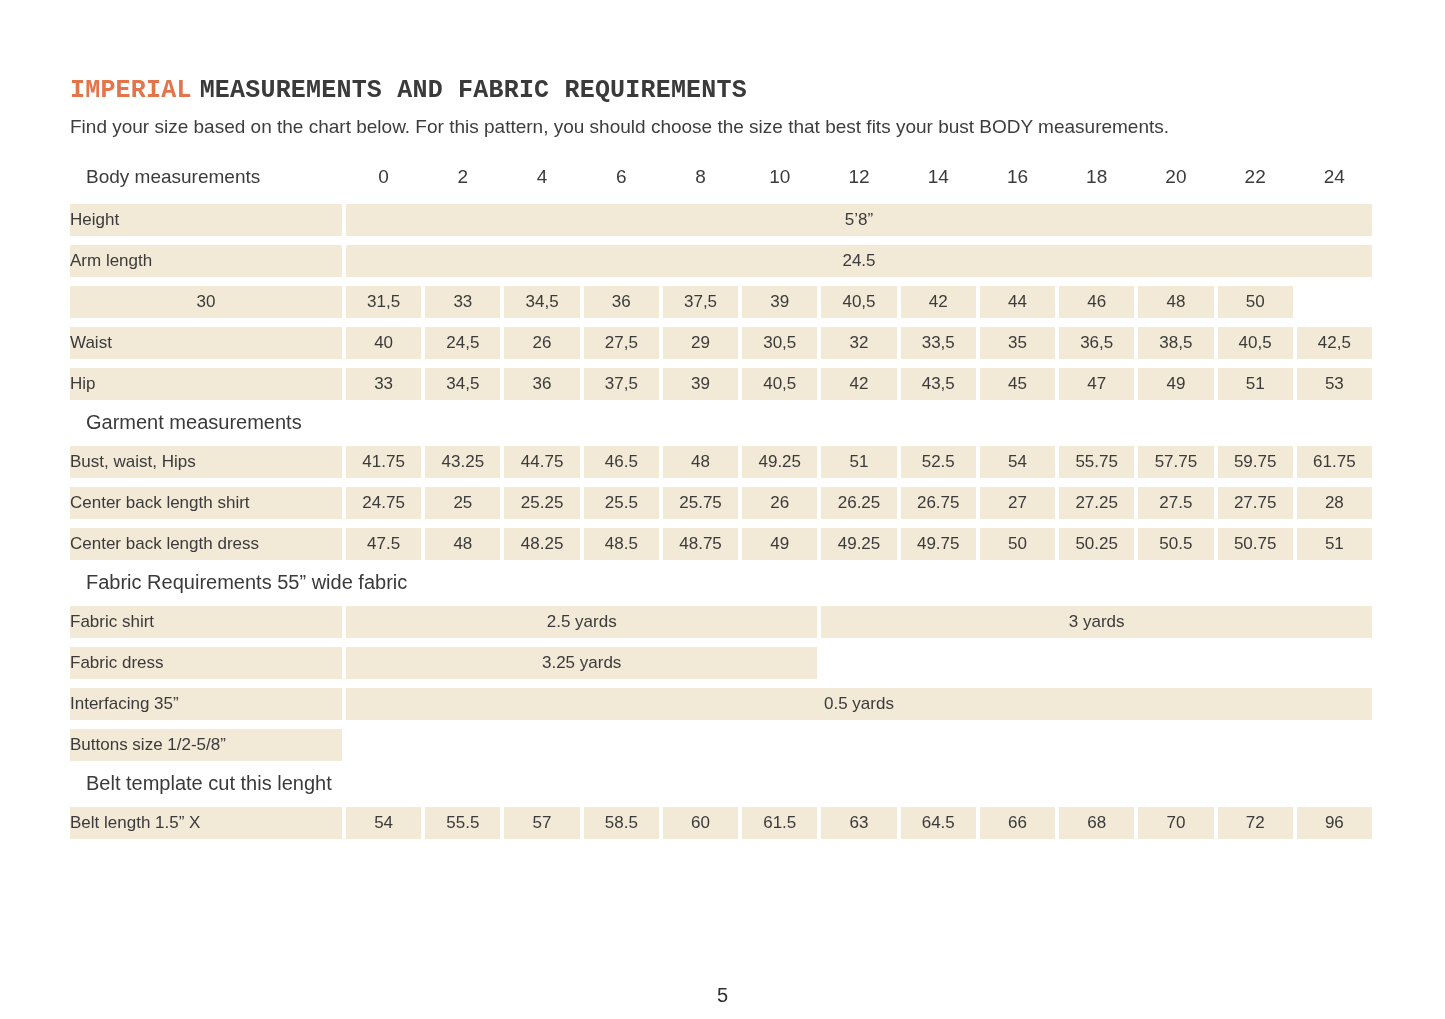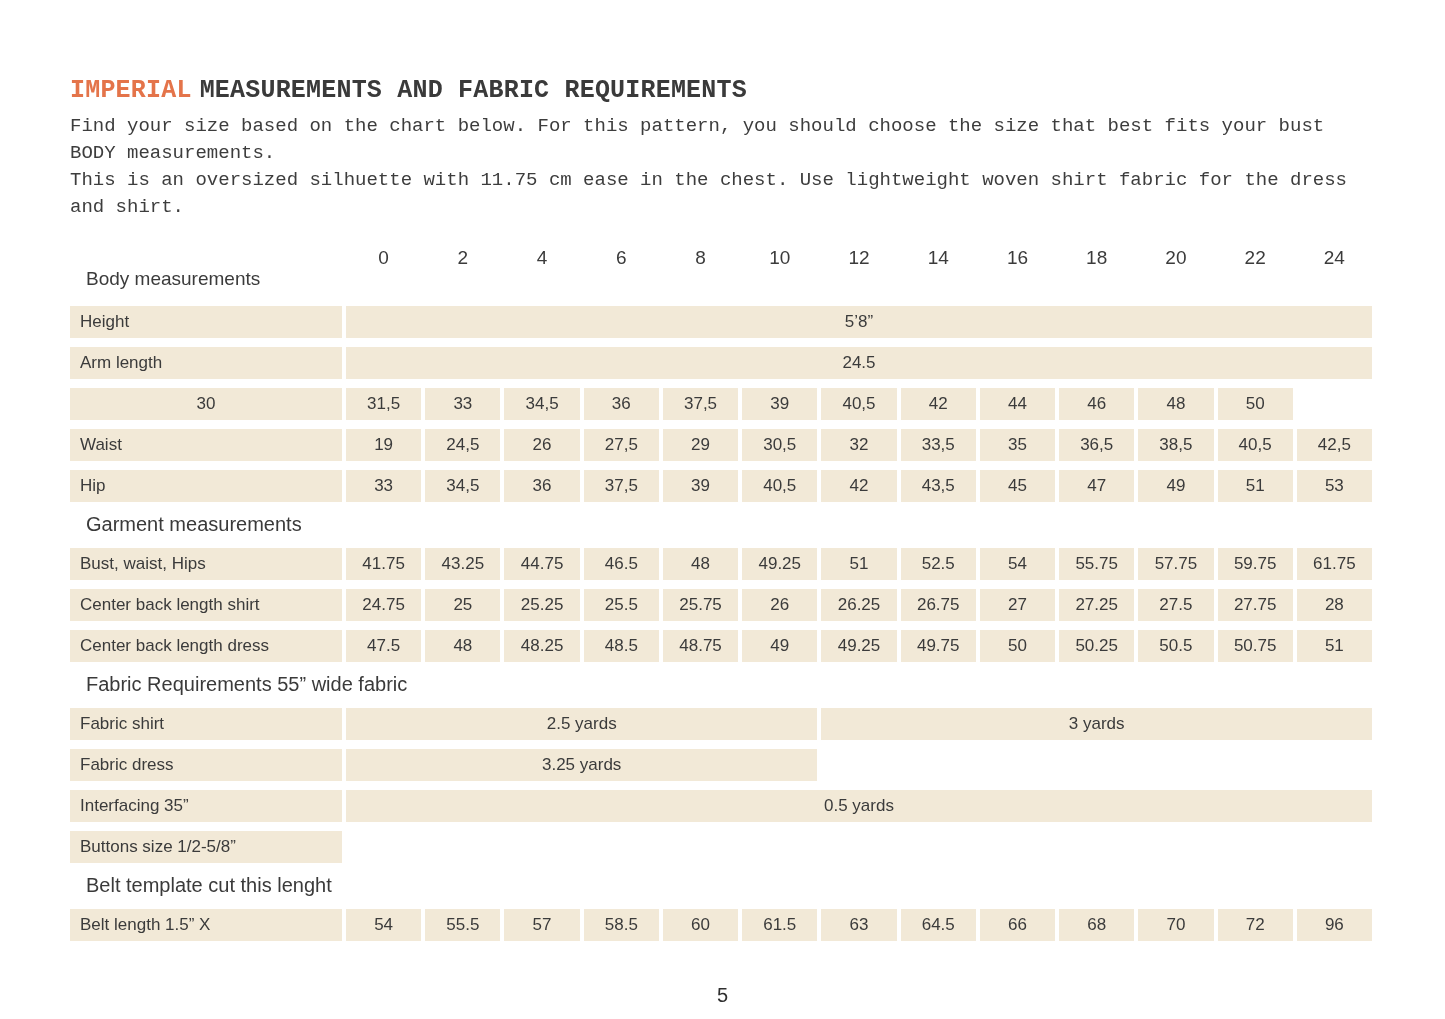--- a/index.html
+++ b/index.html
@@ -17,45 +17,45 @@
     margin: 0 0 8px 0;
     font-size: 25px;
     font-weight: 600;
     letter-spacing: 0.2px;
     color: #3a3a3a;
     font-family: Liberation Mono, monospace;
   }
   h1.title .accent { color: #e4744a; }
   h1.title .rest { margin-left: 8px; }
 
-  .intro { margin: 0 0 20px 0; font-size: 19px; line-height: 27px; color: #3d3d3d; font-family: Liberation Mono, monospace; }
+  .intro { margin: 0 0 20px 0; font-size: 19px; line-height: 27px; color: #3d3d3d; }
 
   .t-row {
     display: grid;
     grid-template-columns: 272px repeat(13, 1fr);
     column-gap: 4px;
     margin-bottom: 9px;
   }
   .head-row { margin-bottom: 10px; }
   .head-row .h-label {
     display: flex; align-items: center;
-    font-size: 19px; padding-left: 16px; height: 34px; margin-top: 21px;
+    font-size: 19px; padding-left: 16px; height: 34px;
   }
   .head-row .h-size {
     display: flex; align-items: center; justify-content: center;
     font-size: 19px; height: 34px;
   }
 
   .cell {
     background: #f2e9d7;
     min-height: 32px;
     display: flex; align-items: center; justify-content: center;
     font-size: 17px;
   }
-  .cell.label { justify-content: flex-start; padding-left: 10px; }
+  .cell.label { justify-content: flex-start; }
   .span-all   { grid-column: 2 / -1; }
   .span-left  { grid-column: 2 / span 6; }
   .span-right { grid-column: 8 / span 7; }
 
   .section-head {
     font-size: 20px;
     margin: 10px 0 12px 16px;
     line-height: 24px;
     color: #3a3a3a;
   }
@@ -71,21 +71,20 @@
 </style>
 </head>
 <body>
 
 <div class="page">
 
   <h1 class="title"><span class="accent">IMPERIAL</span><span class="rest">MEASUREMENTS AND FABRIC REQUIREMENTS</span></h1>
 
   <p class="intro">
     <span>Find your size based on the chart below. For this pattern, you should choose the size that best fits your bust BODY measurements.</span><br>
-    <span>This is an oversized silhuette with 11.75 cm ease in the chest. Use lightweight woven shirt fabric for the dress and shirt.</span>
   </p>
 
   <div class="t-row head-row">
     <div class="h-label">Body measurements</div>
     <div class="h-size">0</div>
     <div class="h-size">2</div>
     <div class="h-size">4</div>
     <div class="h-size">6</div>
     <div class="h-size">8</div>
     <div class="h-size">10</div>
@@ -119,21 +118,21 @@
     <div class="cell">40,5</div>
     <div class="cell">42</div>
     <div class="cell">44</div>
     <div class="cell">46</div>
     <div class="cell">48</div>
     <div class="cell">50</div>
   </div>
 
   <div class="t-row">
     <div class="cell label">Waist</div>
-    <div class="cell">19</div>
+    <div class="cell">40</div>
     <div class="cell">24,5</div>
     <div class="cell">26</div>
     <div class="cell">27,5</div>
     <div class="cell">29</div>
     <div class="cell">30,5</div>
     <div class="cell">32</div>
     <div class="cell">33,5</div>
     <div class="cell">35</div>
     <div class="cell">36,5</div>
     <div class="cell">38,5</div>

